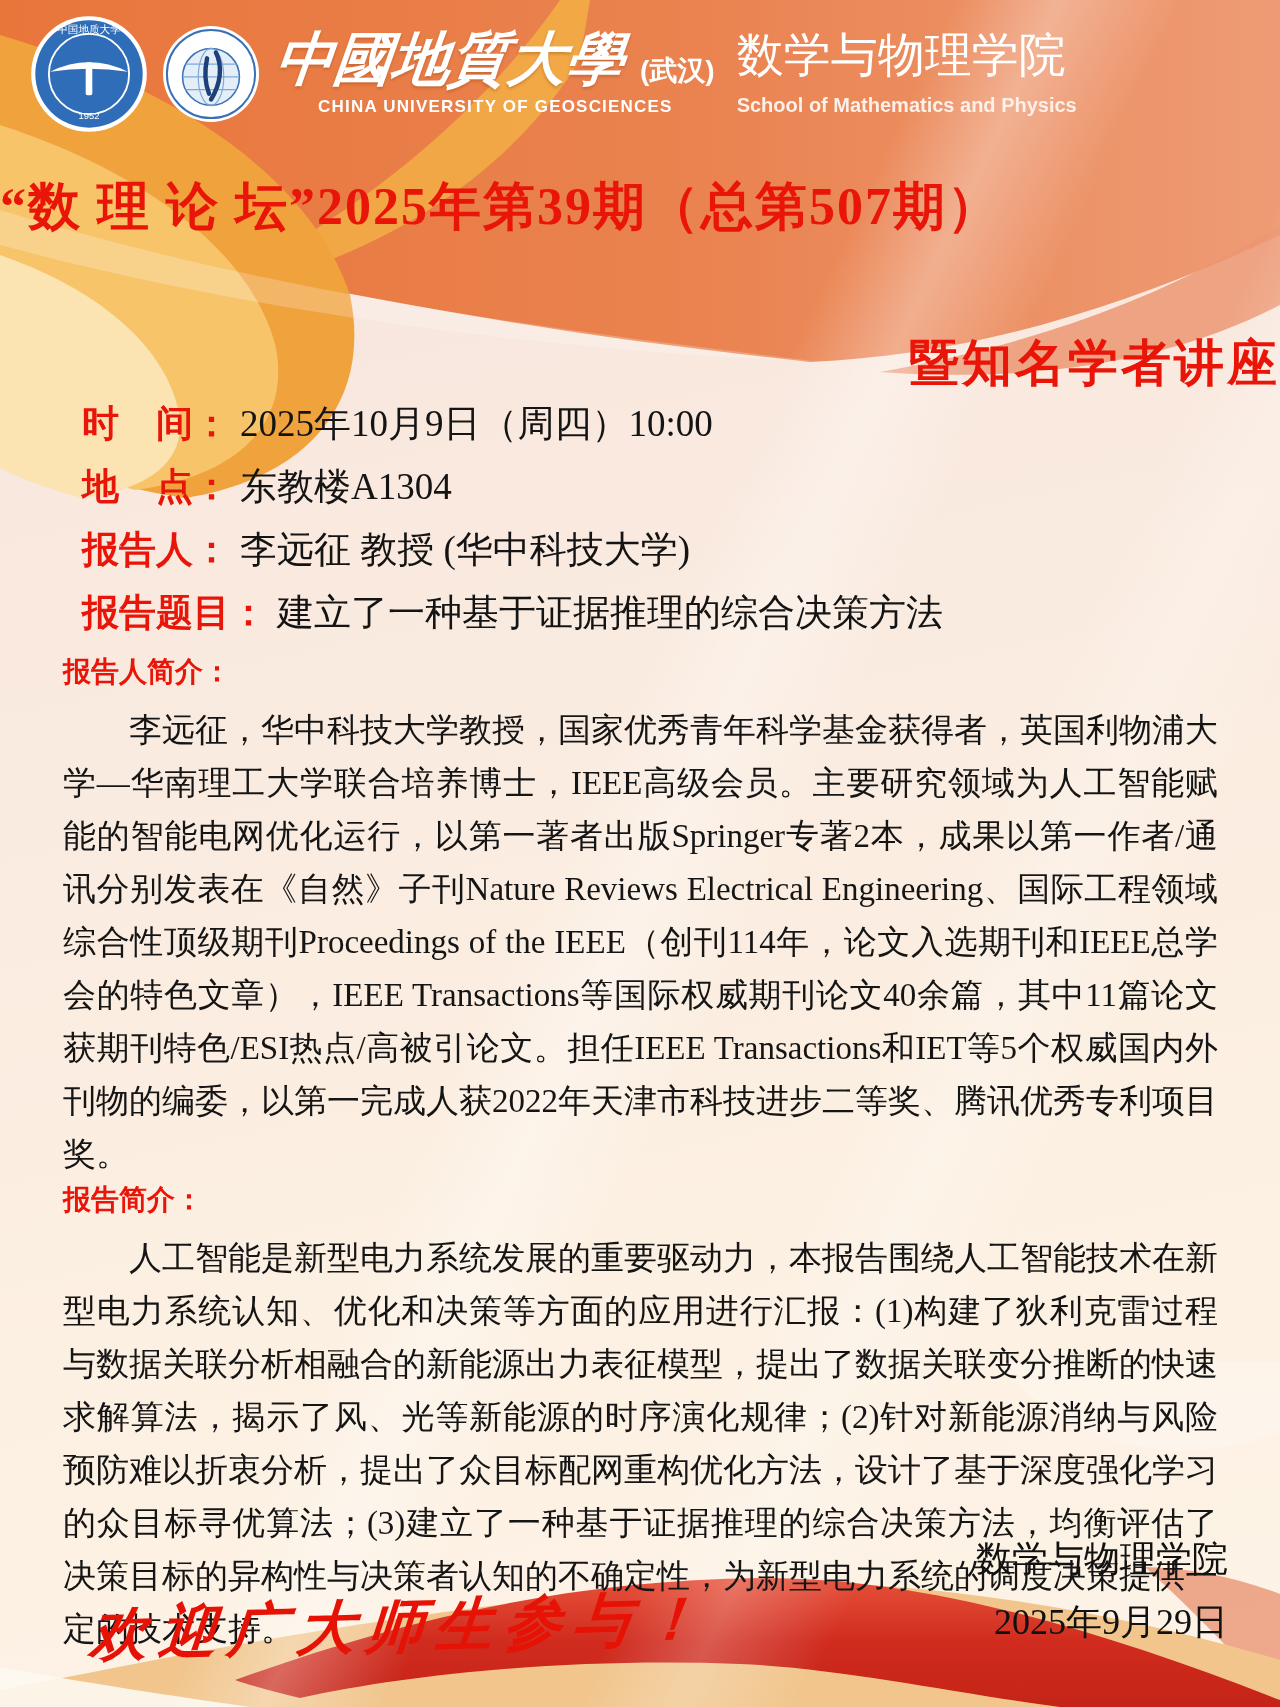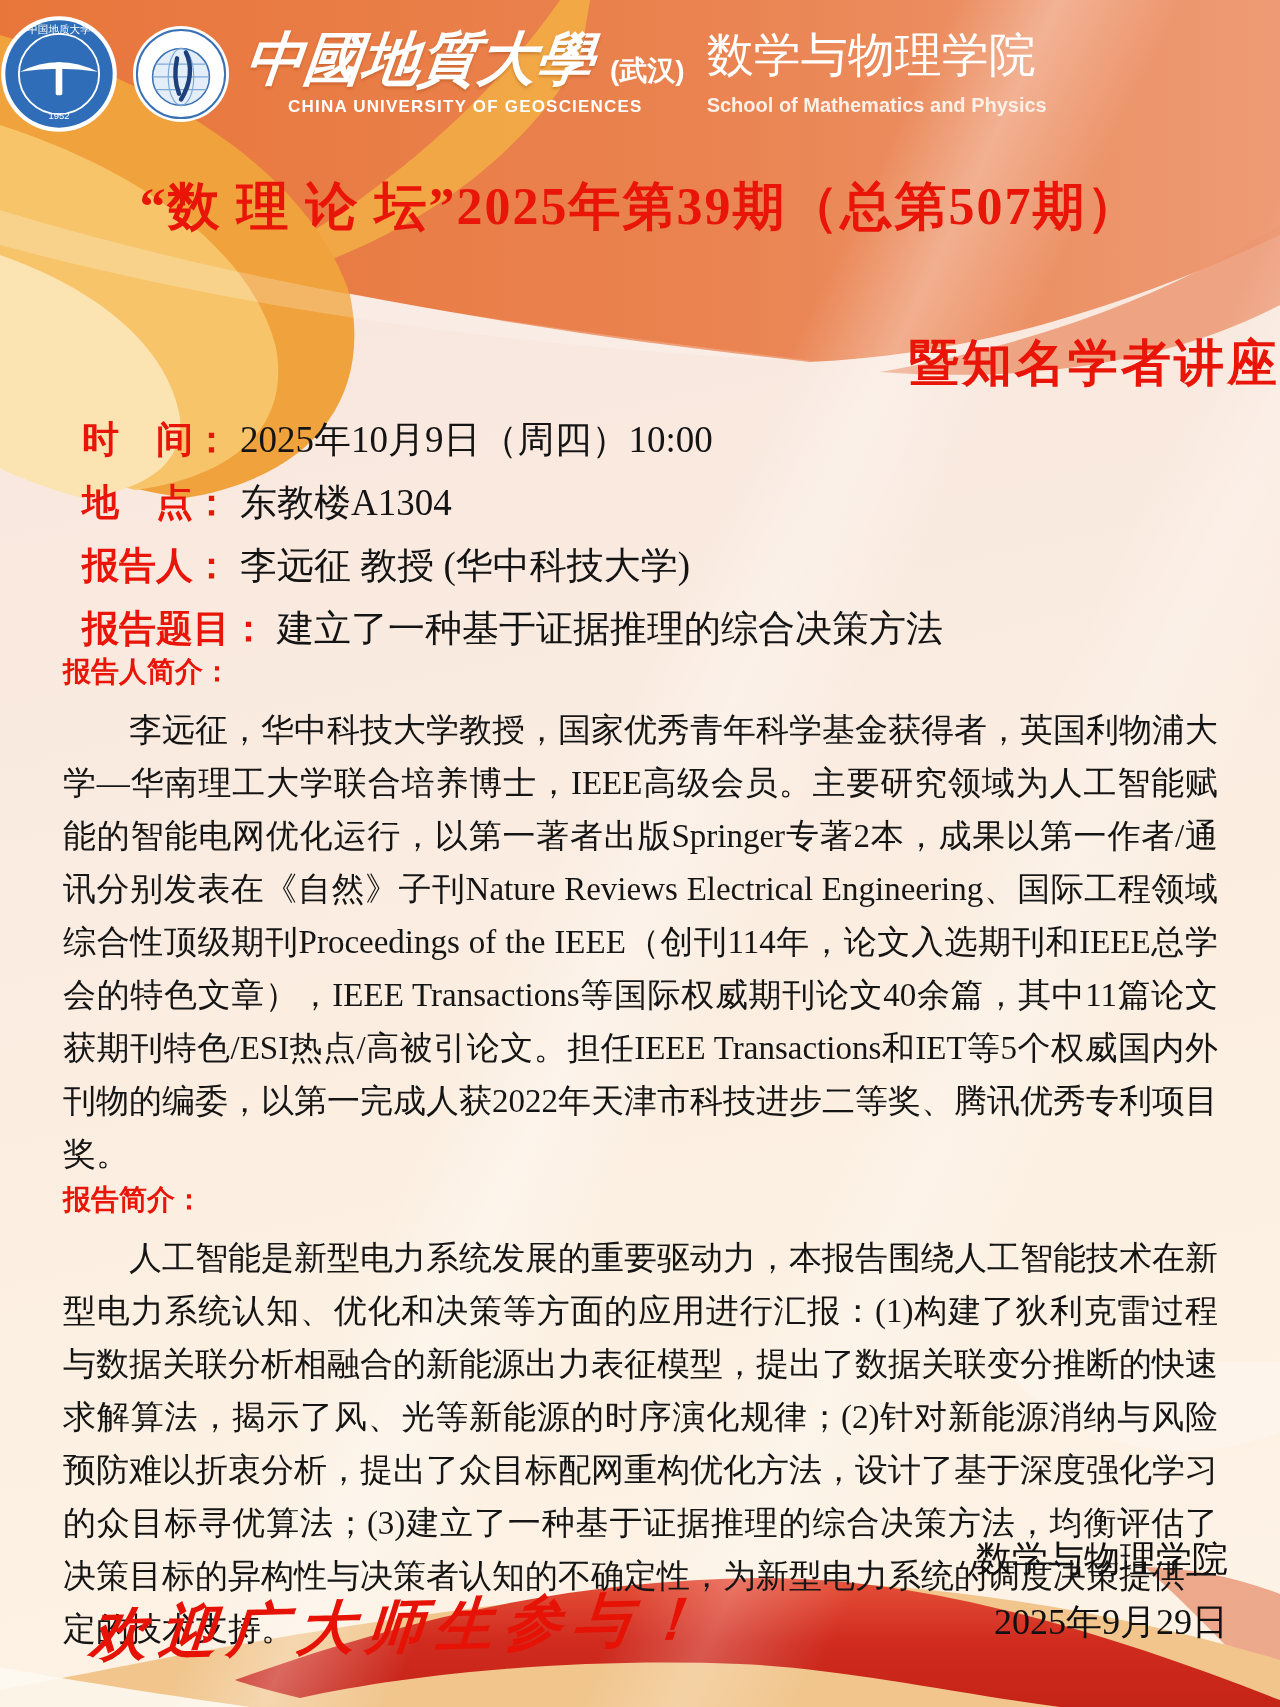--- a/index.html
+++ b/index.html
@@ -11,42 +11,42 @@
   .poster::before{
     content:"";position:absolute;inset:0;z-index:1;pointer-events:none;
     background:
       linear-gradient(115deg,transparent 46%,rgba(255,255,255,.30) 51%,transparent 57%),
       linear-gradient(115deg,transparent 66%,rgba(255,255,255,.22) 71%,transparent 77%);
   }
   .bg-top{position:absolute;top:0;left:0;width:1280px;height:520px;z-index:0;}
   .bg-bottom{position:absolute;bottom:0;left:0;width:1280px;height:345px;z-index:0;}
 
   .banner{position:absolute;top:0;left:0;right:0;height:148px;display:flex;align-items:center;
-    z-index:2;}
+    padding-left:30px;z-index:2;}
   .logo{flex:0 0 auto;}
   .seal-univ{width:118px;height:118px;margin-right:14px;}
   .seal-school{width:98px;height:98px;margin-right:16px;}
   .univ-block{display:flex;flex-direction:column;align-items:center;}
   .univ-cn-row{display:flex;align-items:flex-end;gap:16px;}
   .univ-cn{font-family:"Liberation Serif",serif;font-style:italic;font-weight:700;font-size:58px;
     color:#fff;transform:skewX(-6deg);text-shadow:0 2px 3px rgba(140,60,10,.35);white-space:nowrap;line-height:1;}
   .campus{font-family:"Liberation Sans",sans-serif;font-weight:600;font-size:28px;color:#fff;
     padding-bottom:4px;white-space:nowrap;line-height:1;}
   .univ-en{font-weight:700;font-size:17px;letter-spacing:1.2px;color:#fff;margin-top:8px;white-space:nowrap;}
   .school-block{margin-left:22px;display:flex;flex-direction:column;}
   .school-cn{font-size:47px;font-weight:400;color:#fff;line-height:1;white-space:nowrap;}
   .school-en{font-size:20px;font-weight:700;color:#fdf0e8;margin-top:16px;white-space:nowrap;}
 
-  .title1{position:absolute;top:172px;left:0;right:0;text-align:center;z-index:2;
+  .title1{position:absolute;top:172px;left:0;right:0;z-index:2;
     font-family:"Liberation Serif",serif;font-weight:700;font-size:52px;color:#e81508;letter-spacing:2px;}
   .title2{position:absolute;top:330px;left:0;right:0;text-align:right;z-index:2;
     font-family:"Liberation Serif",serif;font-weight:700;font-size:50px;color:#e81508;letter-spacing:3px;}
 
   .details{position:absolute;top:404px;left:82px;right:60px;z-index:2;}
-  .row{margin-bottom:24px;font-size:37px;line-height:39px;white-space:nowrap;margin-top:16px;}
+  .row{margin-bottom:24px;font-size:37px;line-height:39px;white-space:nowrap;}
   .lbl{font-family:"Liberation Serif",serif;font-weight:700;color:#e81508;}
   .val{font-family:"Liberation Serif",sans-serif;color:#141414;margin-left:10px;}
 
   .sec1{position:absolute;top:650px;left:63px;right:62px;z-index:2;}
   .sec2{position:absolute;top:1178px;left:63px;right:62px;z-index:2;}
   .sec-head{font-family:"Liberation Serif",serif;font-weight:700;font-size:28px;color:#e81508;line-height:44px;}
   .para{font-family:"Liberation Serif",sans-serif;font-size:33px;line-height:53px;color:#151515;
     text-align:justify;text-indent:2em;margin:10px 0 0 0;}
 
   .signature{position:absolute;right:52px;top:1528px;z-index:3;text-align:right;

